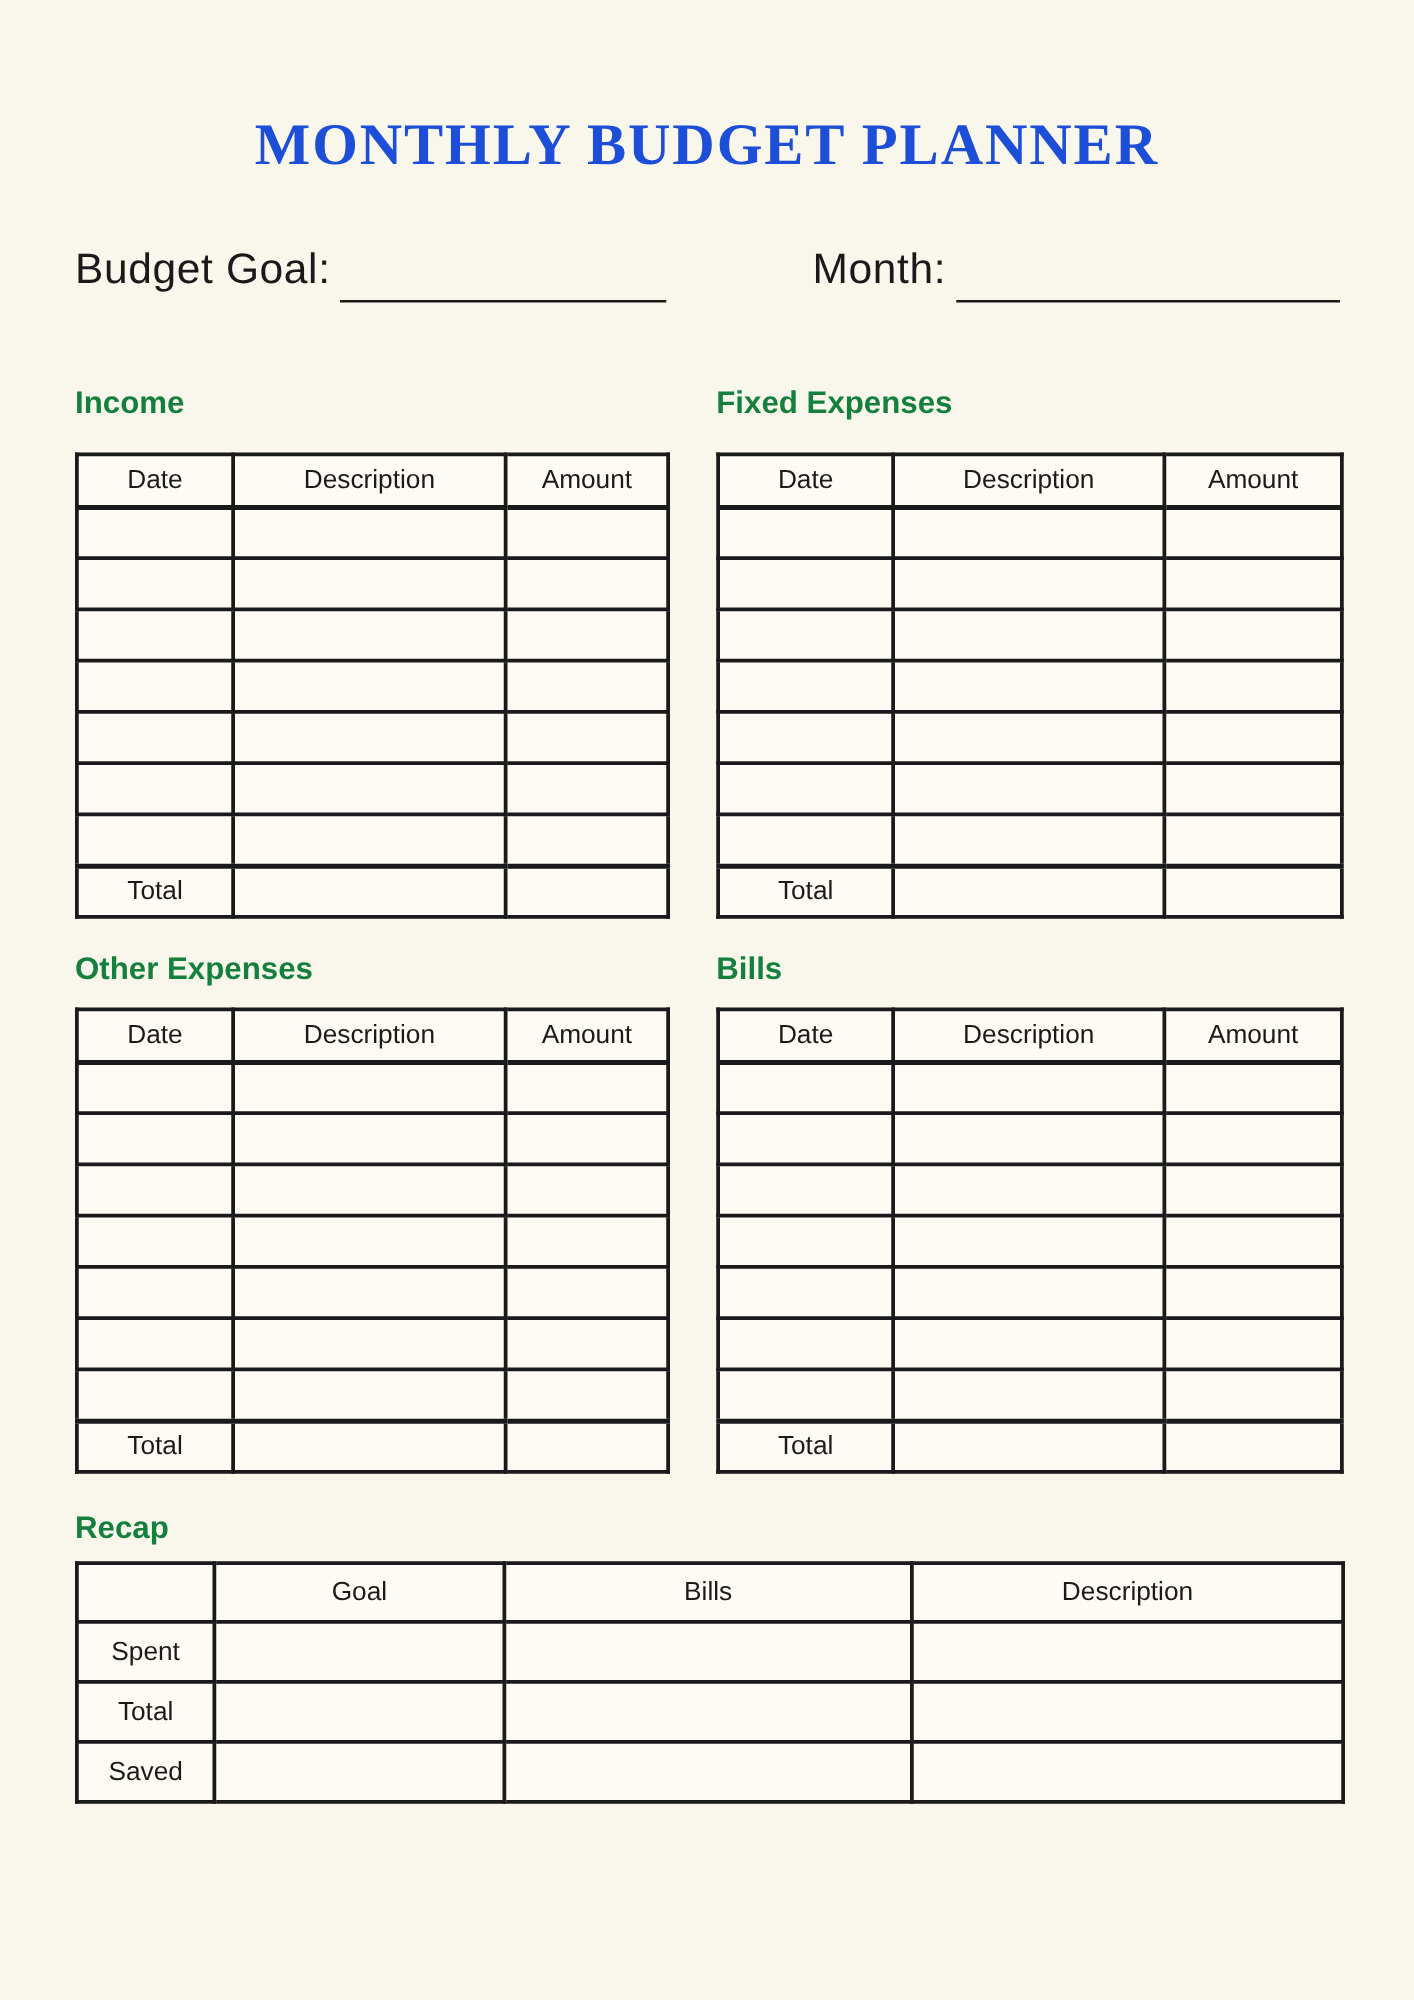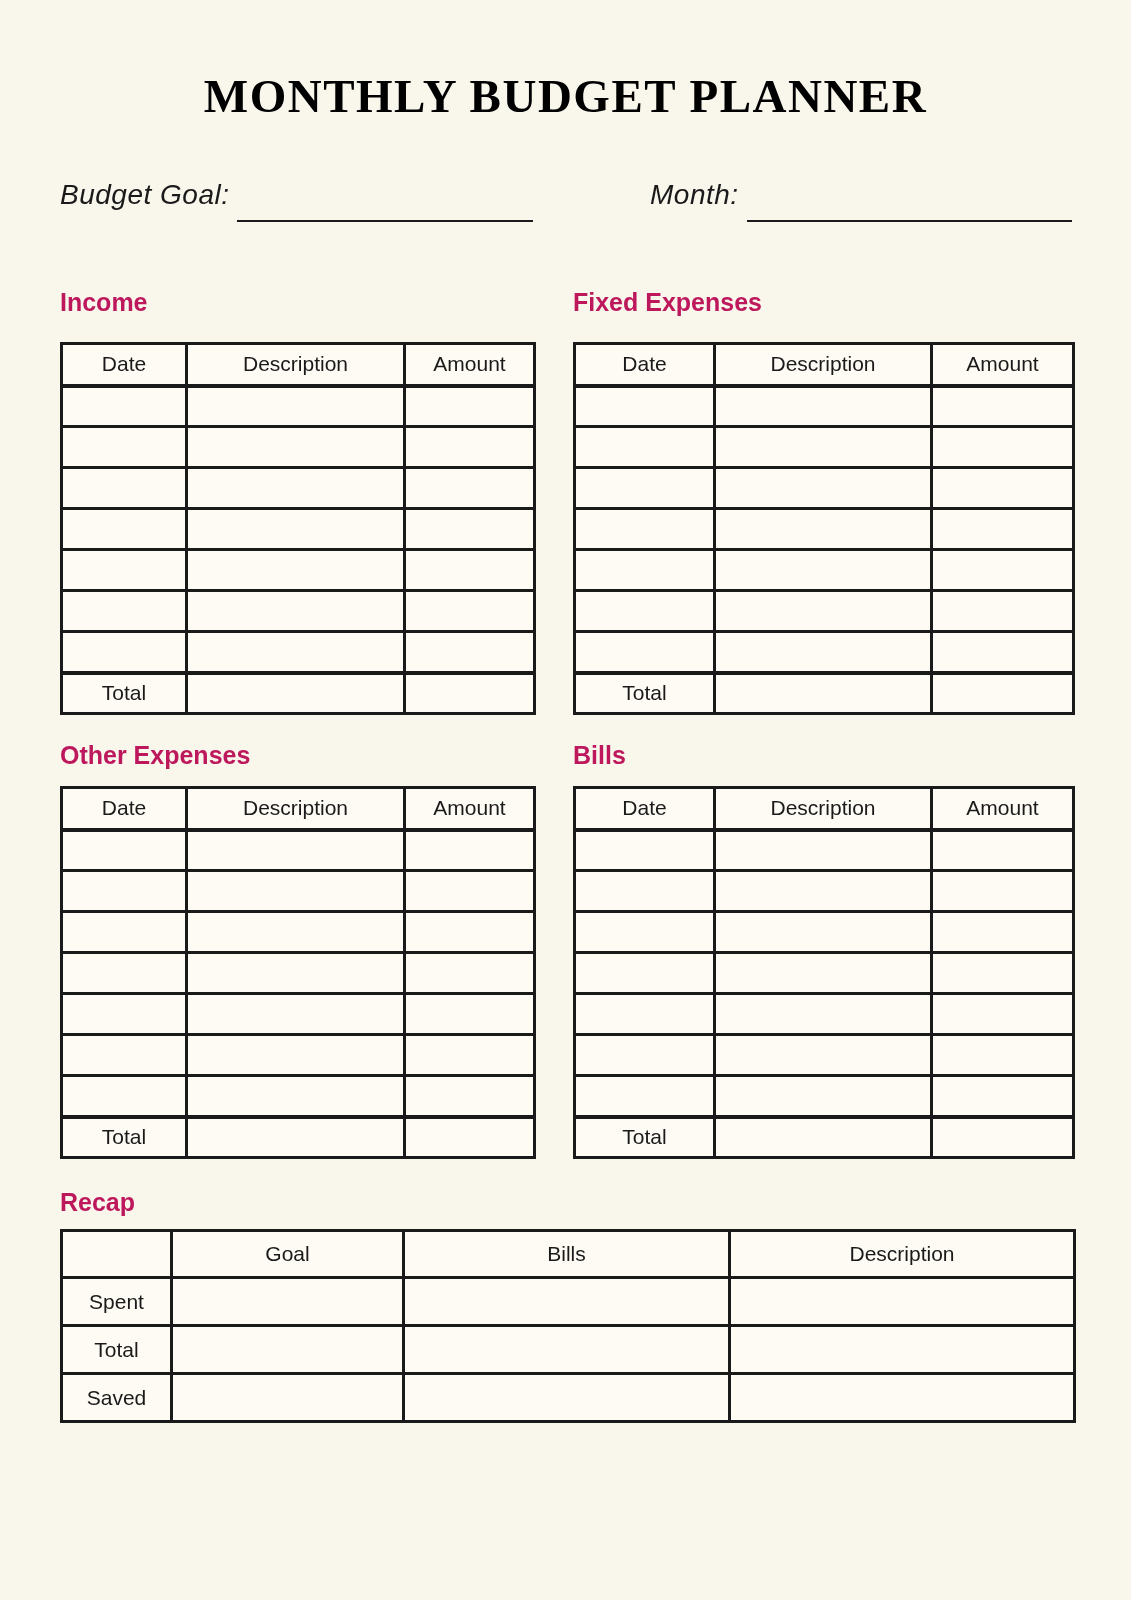--- a/index.html
+++ b/index.html
@@ -13,60 +13,59 @@
     width:1131px;height:1600px;
     background:var(--bg);
     color:var(--ink);
     font-family:"Liberation Sans","DejaVu Sans",sans-serif;
     overflow:hidden;
   }
   .page{width:1131px;height:1600px;}
 
   
   h1.title{
-    margin:0;padding-top:68px;
+    margin:0;padding-top:88px;
     text-align:center;
     font-family:"Liberation Serif","DejaVu Serif",serif;
     font-weight:600;
     font-size:47px;line-height:56px;
     letter-spacing:1.5px;
-    color:#000000;
+    color:#1d4ed8;
   }
 
   
   .fields{
     display:flex;gap:40px;
     margin:53px 59px 0 60px;
   }
   .field{display:flex;}
   .f-goal{width:473px;}
   .f-month{width:499px;padding-left:77px;}
   .f-label{
-    font-size:28px;line-height:36px;
+    font-size:34px;line-height:36px;
     letter-spacing:0.5px;
     white-space:nowrap;
     margin-right:8px;
-    font-style:italic;
   }
   .f-line{
     flex:1;height:45px;
     border-bottom:2.5px solid var(--ink);
   }
 
   
   .row{display:flex;gap:40px;margin:0 59px 0 60px;}
   .row-1{margin-top:65px;}
   .row-2{margin-top:25px;}
   .col-l{width:473px;}
   .col-r{width:471px;}
   h2.sec-title{
     margin:0 0 25px 0;
     font-size:25px;line-height:30px;
     font-weight:700;
-    color:#be185d;
+    color:#15803d;
   }
   .row-2 h2.sec-title{margin-bottom:16px;}
 
   
   table{border-collapse:collapse;table-layout:fixed;}
   .ledger{width:100%;}
   th,td{
     border:3px solid var(--ink);
     background:var(--cell);
     font-size:21px;

